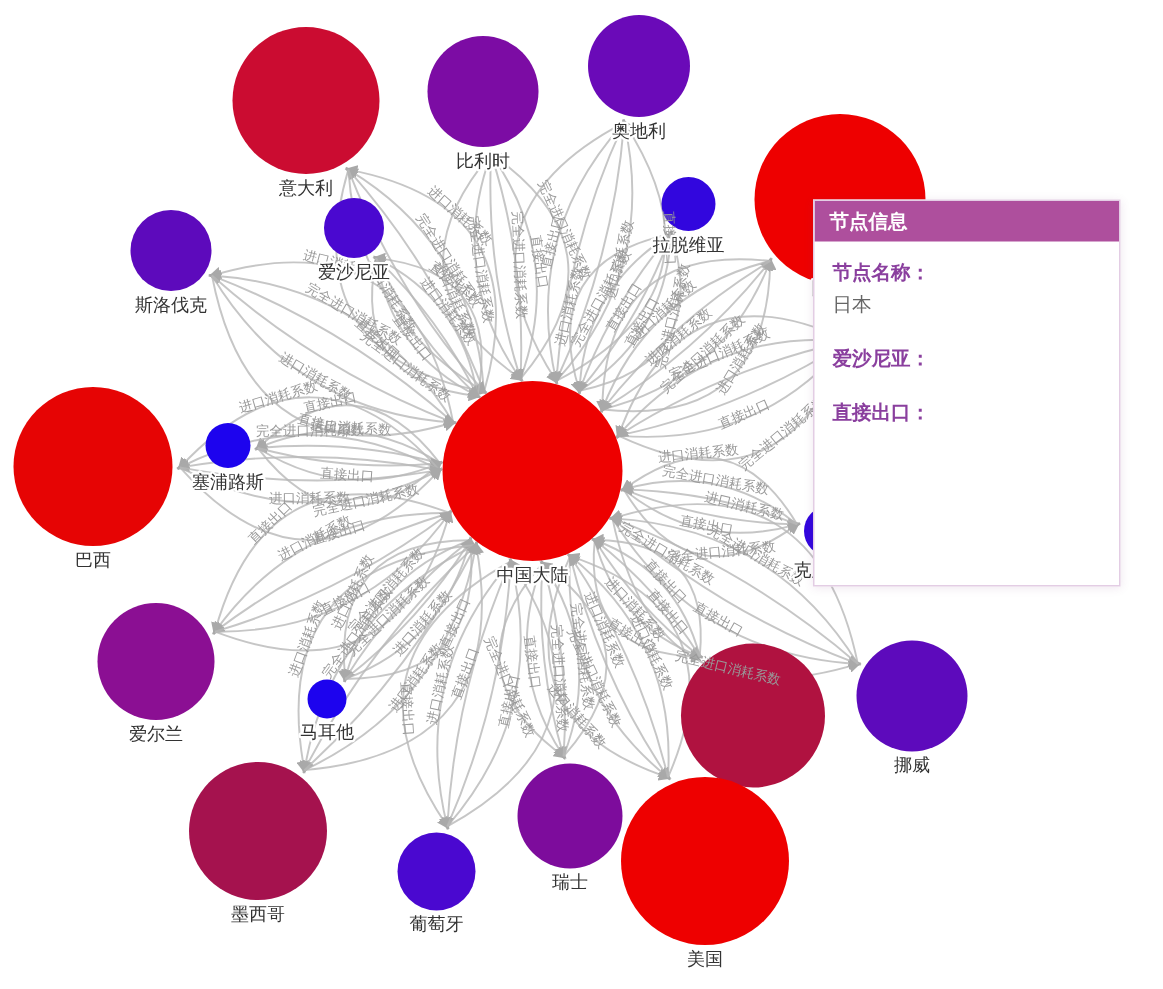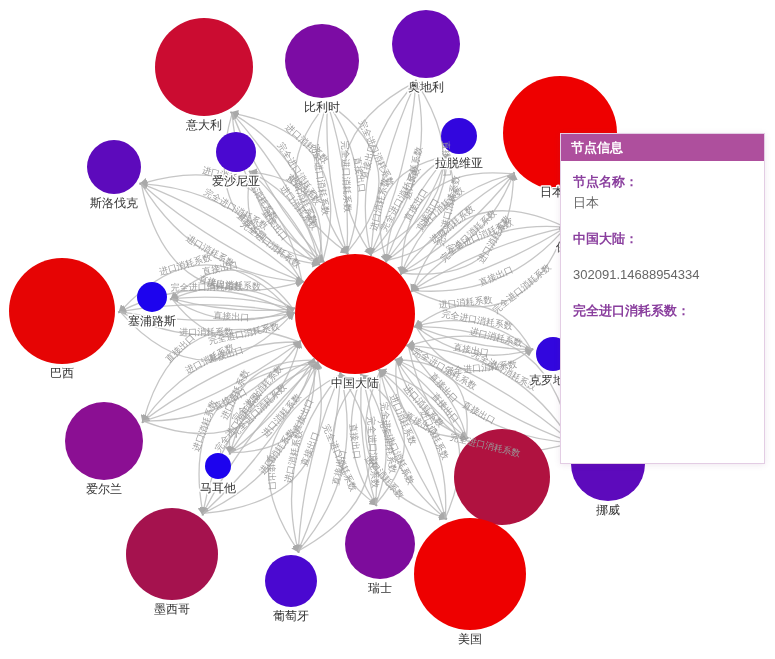--- a/index.html
+++ b/index.html
@@ -1,20 +1,20 @@
 <!DOCTYPE html>
 <html><head>
 <meta charset="utf-8">
 <style>
   * { margin:0; padding:0; box-sizing:border-box; }
   html,body { background:#ffffff; font-family:"Liberation Sans", sans-serif; }
   .stage { position:relative; width:775px; height:659px; background:#ffffff; overflow:hidden; }
   .graph-svg { position:absolute; left:0; top:0; }
   .tooltip {
-    position:absolute; left:560px; top:133px; width:205px; height:331px;
+    position:absolute; left:542px; top:133px; width:205px; height:258px;
     background:#ffffff; border:1px solid #e3cde4; box-shadow:0 1px 6px rgba(120,60,120,0.12);
     z-index:5; overflow:hidden;
   }
   .tooltip-header {
     height:27px; line-height:27px; padding:0 10px;
     color:#ffffff; font-size:13px; font-weight:bold;
   }
   .tooltip-body { padding:10px 0 6px 12px; }
   .field { margin-bottom:15px; }
   .field-label { color:#8a3f9e; font-weight:bold; font-size:13px; line-height:21px; }
@@ -271,24 +271,23 @@
     </svg>
 
   <div class="tooltip">
     <div class="tooltip-header" style="background: rgb(174, 79, 157);">节点信息</div>
     <div class="tooltip-body">
       <div class="field">
         <div class="field-label">节点名称：</div>
         <div class="field-value">日本</div>
       </div>
       <div class="field">
-        <div class="field-label">中国大陆：</div>
-      </div>
-      <div class="field">
-        <div class="field-value">302091.14688954334</div>
-      </div>
-      <div class="field">
-        <div class="field-label">完全进口消耗系数：</div>
+        <div class="field-label">爱沙尼亚：</div>
+      </div>
+      <div class="field">
+        <div class="field-label">直接出口：</div>
+      </div>
+      <div class="field">
       </div>
     </div>
   </div>
 
 </div>
 
 </body></html>

